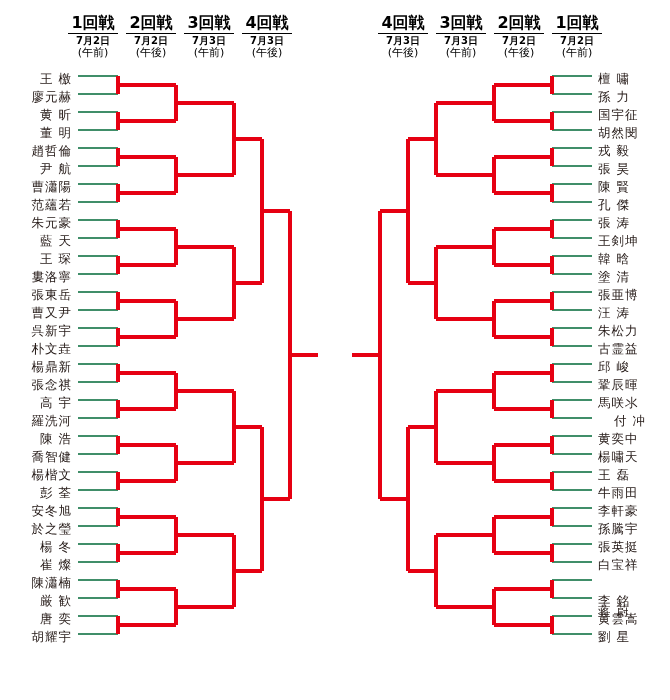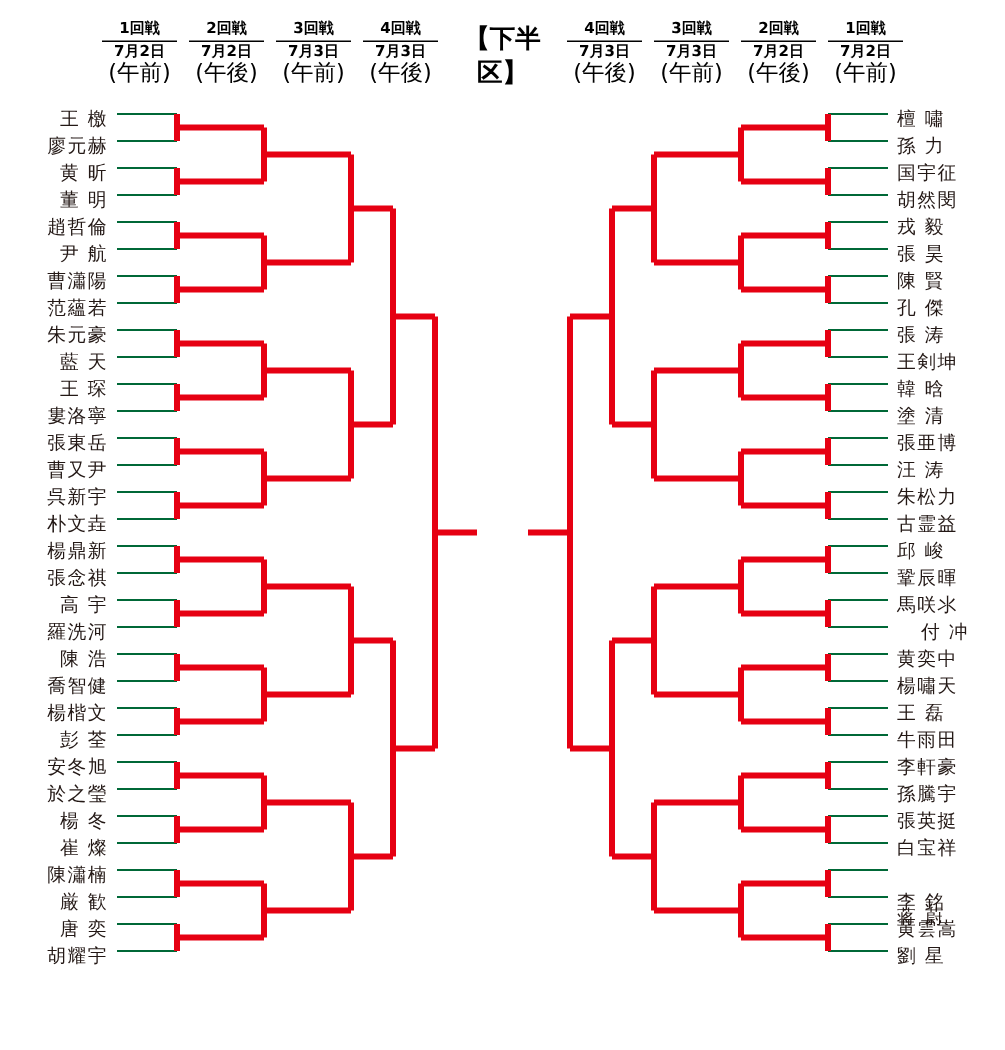--- a/index.html
+++ b/index.html
@@ -19,31 +19,31 @@
     font-size:11px;
     color:#000;
     line-height:1.15;
     font-family:"DejaVu Sans", sans-serif;
   }
   .hdr .rnd{
     display:block;
     font-weight:bold;
     border-bottom:1px solid #000;
     padding-bottom:1px;
-    font-size:10px;
+    font-size:16px;
   }
   .hdr .date{
     display:block;
     font-weight:bold;
     font-size:10px;
     margin-top:1px;
   }
   .hdr .ampm{
     display:block;
-    font-size:15px;
+    font-size:11px;
     margin-top:0px;
   }
   .title-center{
     position:absolute;
     font-size:17px;
     font-weight:bold;
     color:#000;
     text-align:center;
     letter-spacing:0px;
   }
@@ -99,21 +99,20 @@
     <span class="rnd">3回戦</span>
     <span class="date">7月3日</span>
     <span class="ampm">(午前)</span>
   </div>
   <div class="hdr" style="left:242px;top:14px;width:50px;">
     <span class="rnd">4回戦</span>
     <span class="date">7月3日</span>
     <span class="ampm">(午後)</span>
   </div>
 
-  <div class="title-center" style="left:295px;top:14px;width:80px;">【下半区】</div>
 
   <div class="hdr" style="left:378px;top:14px;width:50px;">
     <span class="rnd">4回戦</span>
     <span class="date">7月3日</span>
     <span class="ampm">(午後)</span>
   </div>
   <div class="hdr" style="left:436px;top:14px;width:50px;">
     <span class="rnd">3回戦</span>
     <span class="date">7月3日</span>
     <span class="ampm">(午前)</span>

